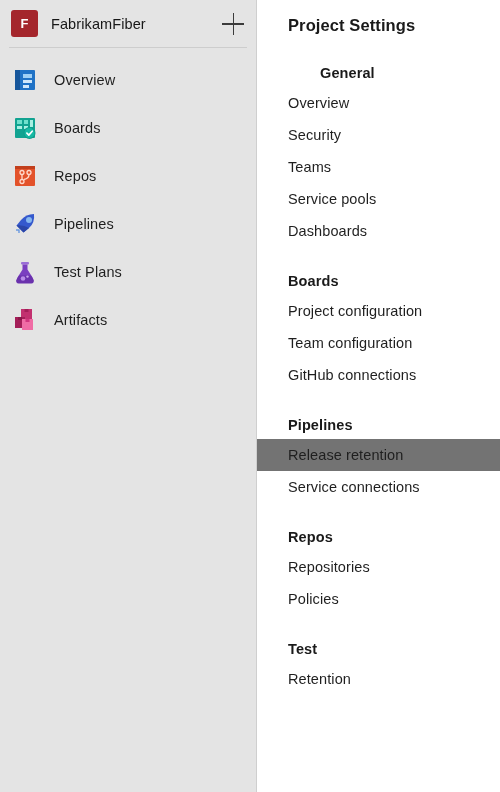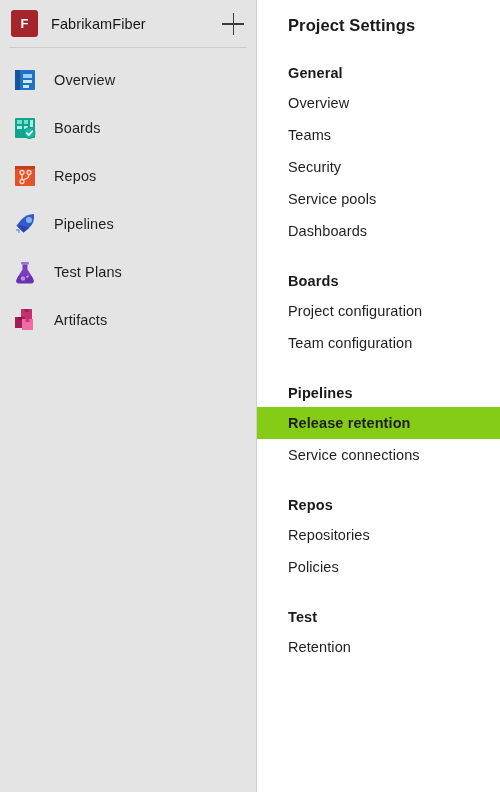--- a/index.html
+++ b/index.html
@@ -136,37 +136,37 @@
 
   .group-header {
     font-size: 14.5px;
     font-weight: 700;
     color: #1a1a1a;
     padding-left: 31px;
     line-height: 16px;
     letter-spacing: .1px;
   }
 
-  .group-first .group-header { margin-top: 29px; }
+  .group-first .group-header { margin-top: 29px; margin-left: 32px; }
   .group-rest  .group-header { margin-top: 26px; }
 
   .group-items { margin-top: 6px; }
 
   .nav-link {
     display: block;
     font-size: 14.5px;
     color: #1f1f1f;
     padding-left: 31px;
     height: 32px;
     line-height: 32px;
     letter-spacing: .1px;
     cursor: pointer;
     white-space: nowrap;
   }
-  .nav-link.selected { background: #84cc16; font-weight: bold; }
+  .nav-link.selected { background: #737373; }
 </style>
 </head>
 <body>
 
 <div class="app">
 
   <aside class="rail">
 
     <div class="rail-header">
       <div class="project-badge">F</div>
@@ -266,32 +266,33 @@
   </aside>
 
   <main class="panel">
 
     <h1 class="panel-title">Project Settings</h1>
 
     <section class="group group-first">
       <div class="group-header">General</div>
       <div class="group-items">
         <a class="nav-link">Overview</a>
+        <a class="nav-link">Security</a>
         <a class="nav-link">Teams</a>
-        <a class="nav-link">Security</a>
         <a class="nav-link">Service pools</a>
         <a class="nav-link">Dashboards</a>
       </div>
     </section>
 
     <section class="group group-rest">
       <div class="group-header">Boards</div>
       <div class="group-items">
         <a class="nav-link">Project configuration</a>
         <a class="nav-link">Team configuration</a>
+        <a class="nav-link">GitHub connections</a>
       </div>
     </section>
 
     <section class="group group-rest">
       <div class="group-header">Pipelines</div>
       <div class="group-items">
         <a class="nav-link selected">Release retention</a>
         <a class="nav-link">Service connections</a>
       </div>
     </section>

